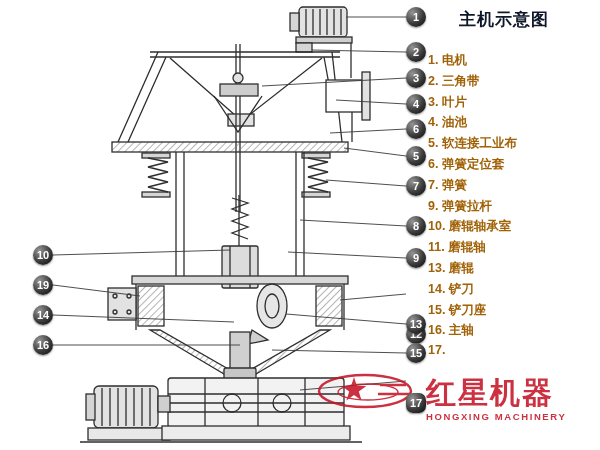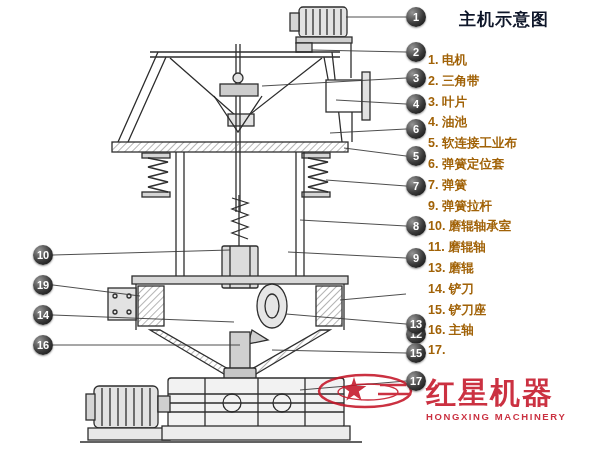--- a/index.html
+++ b/index.html
@@ -157,21 +157,21 @@
   <div class="callout" style="left:406px;top:68px;">3</div>
   <div class="callout" style="left:406px;top:94px;">4</div>
   <div class="callout" style="left:406px;top:119px;">6</div>
   <div class="callout" style="left:406px;top:146px;">5</div>
   <div class="callout" style="left:406px;top:176px;">7</div>
   <div class="callout" style="left:406px;top:216px;">8</div>
   <div class="callout" style="left:406px;top:248px;">9</div>
   <div class="callout" style="left:406px;top:284px;margin-top:40px;">12</div>
   <div class="callout" style="left:406px;top:314px;">13</div>
   <div class="callout" style="left:406px;top:343px;">15</div>
-  <div class="callout" style="left:406px;top:371px;">17</div>
+  <div class="callout" style="left:406px;top:393px;border-radius:7px;">17</div>
   <div class="callout" style="left:33px;top:245px;">10</div>
   <div class="callout" style="left:33px;top:275px;">19</div>
   <div class="callout" style="left:33px;top:305px;">14</div>
   <div class="callout" style="left:33px;top:335px;">16</div>
 
   <div class="watermark">
     <svg width="118" height="58" viewBox="0 0 118 58">
       <ellipse cx="59" cy="28" rx="46" ry="16" fill="none" stroke="#c41527" stroke-width="2.5"></ellipse>
       <ellipse cx="62" cy="29" rx="30" ry="8" fill="none" stroke="#c41527" stroke-width="1.4"></ellipse>
       <path fill="#c41527" d="M48 14 L50.9 23 L60.4 23 L52.8 28.6 L55.6 37.5 L48 32 L40.4 37.5 L43.2 28.6 L35.6 23 L45.1 23 Z"></path>

